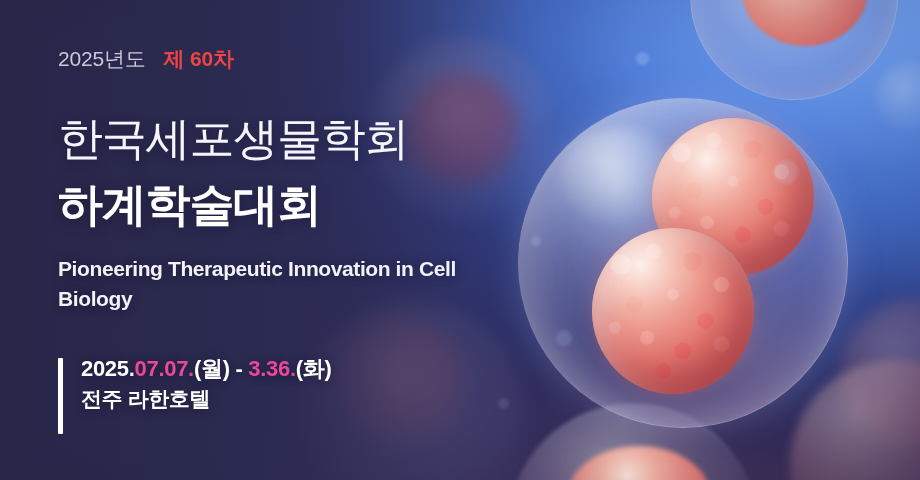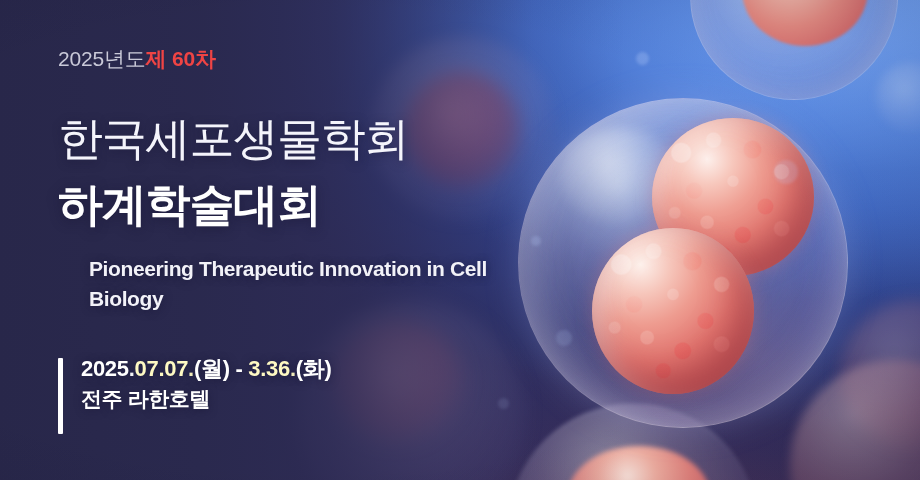--- a/index.html
+++ b/index.html
@@ -183,20 +183,21 @@
     position: absolute;
     left: 0; top: 0;
     width: 520px; height: 480px;
     padding: 48px 0 0 58px;
     z-index: 20;
   }
 
   .eyebrow {
     display: flex;
     align-items: baseline;
+    gap: 18px;
     font-size: 21px;
     line-height: 1;
     letter-spacing: -.2px;
     margin-bottom: 20px;
   }
   .eyebrow .year { color: #c9c9d8; font-weight: 400; }
   .eyebrow .ordinal { color: #ef4444; font-weight: 700; }
 
   .title-light {
     font-size: 45px;
@@ -219,21 +220,20 @@
 
   .subtitle {
     margin-top: 24px;
     font-size: 21px;
     line-height: 1.42;
     font-weight: 700;
     color: #f2f2f8;
     letter-spacing: -.4px;
     max-width: 440px;
     text-shadow: 0 1px 8px rgba(20,18,48,.5);
-    margin-left: 31px;
   }
 
   .meta {
     display: flex;
     align-items: flex-start;
     gap: 18px;
     margin-top: 42px;
   }
   .meta-bar {
     width: 5px;
@@ -246,21 +246,21 @@
   .meta-lines { padding-top: 2px; }
   .date-line {
     font-size: 22px;
     font-weight: 800;
     line-height: 1;
     letter-spacing: -.3px;
     color: #ffffff;
     white-space: nowrap;
     text-shadow: 0 1px 8px rgba(20,18,48,.55);
   }
-  .date-line .pink { color: #fef9c3; }
+  .date-line .pink { color: #ec4899; }
   .venue {
     margin-top: 8px;
     font-size: 21px;
     font-weight: 800;
     line-height: 1;
     letter-spacing: -.4px;
     color: #ffffff;
     text-shadow: 0 1px 8px rgba(20,18,48,.55);
   }
 </style>

